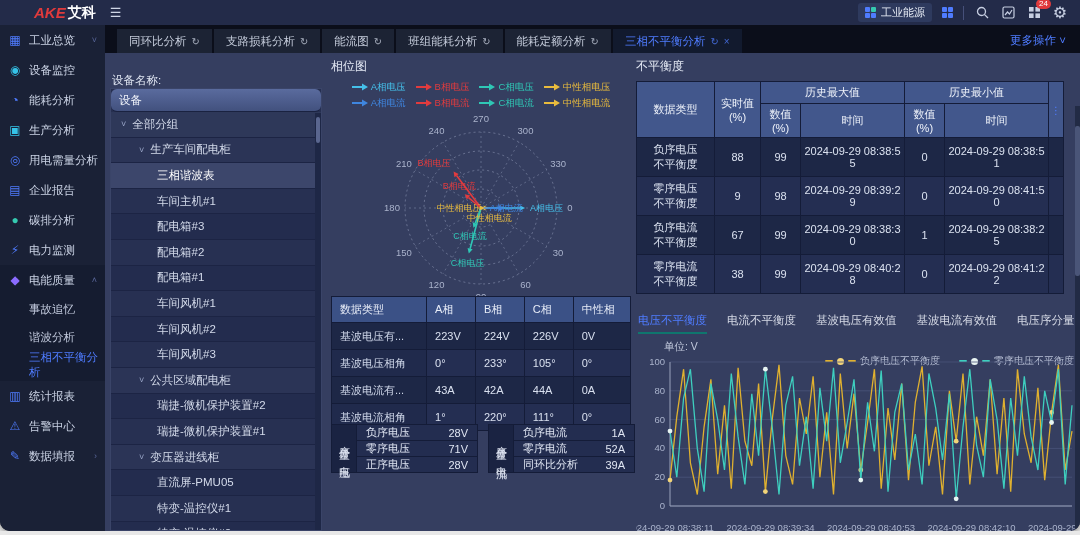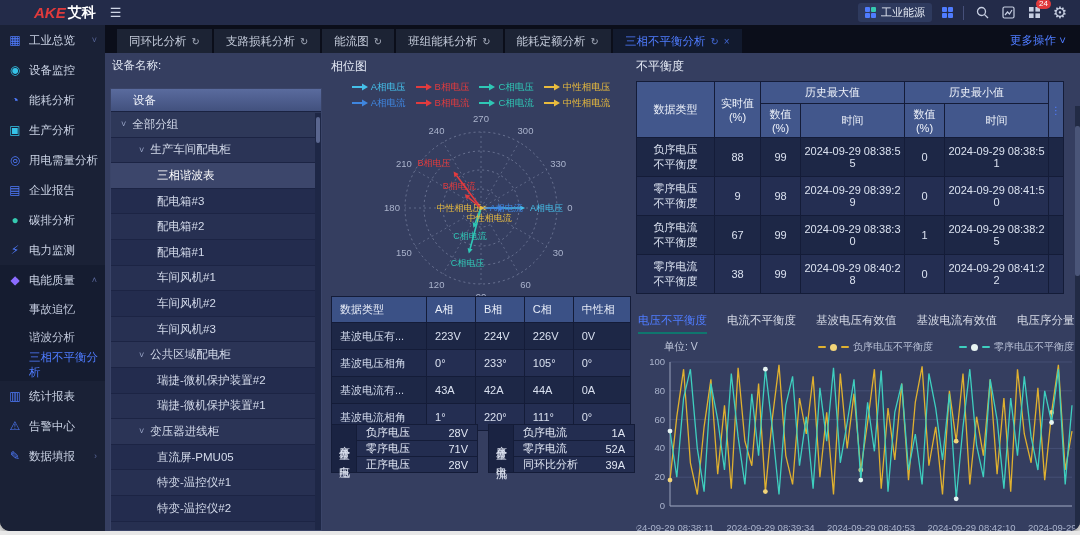--- a/index.html
+++ b/index.html
@@ -33,26 +33,26 @@
   .tab{display:flex;align-items:center;gap:5px;background:#1c2334;color:#c6cddc;font-size:11.5px;padding:0 12px;cursor:pointer;}
   .tab .ric{font-size:10px;opacity:.8;}
   .tab.active{background:#121a2e;color:#4f7cff;}
   .tab .cic{font-size:10px;color:#4f7cff;opacity:.8;}
   .more-ops{margin-left:auto;margin-right:14px;margin-bottom:5px;color:#4f7cff;font-size:11.5px;cursor:pointer;}
   
   .main{position:absolute;left:105px;top:53px;right:0;bottom:0;background:#353e60;overflow:hidden;}
   .panel-title{font-size:12px;color:#e4e9f4;}
   
   .dev{position:absolute;left:5px;top:5px;width:216px;bottom:0;}
-  .dev-search{display:flex;align-items:center;gap:6px;margin:0 0 8px 2px;}
+  .dev-search{display:flex;align-items:center;gap:6px;margin:15px 0 8px 2px;}
   .dev-search label{color:#dfe5f1;font-size:11.5px;}
   .dev-search input{width:118px;height:18px;background:#161d33;border:1px solid #2a3354;border-radius:2px;color:#cdd5e8;font-size:11px;padding:0 6px;outline:none;}
   .dev-search input::placeholder{color:#566089;}
   .tree-box{position:absolute;left:0;top:30px;right:4px;bottom:0;background:#262f50;border:1px solid #3a4468;overflow:hidden;}
-  .tree-hdr{height:22px;line-height:22px;padding-left:22px;background:linear-gradient(#5a6b9e,#42517e);color:#f0f3fa;font-size:11.5px;border-bottom:1px solid #1a2240;}
+  .tree-hdr{height:22px;line-height:22px;padding-left:8px;background:linear-gradient(#5a6b9e,#42517e);color:#f0f3fa;font-size:11.5px;border-bottom:1px solid #1a2240;border-radius:6px;}
   .tree-row{height:24.6px;display:flex;align-items:center;font-size:11.5px;color:#d4dbeb;border-bottom:1px solid #1c2444;cursor:pointer;white-space:nowrap;}
   .tree-row .tchev{color:#9aa6c8;font-size:9px;margin-right:6px;}
   .tree-row.lvl0{padding-left:10px;background:#2e3859;}
   .tree-row.lvl1{padding-left:28px;background:#2b3456;}
   .tree-row.lvl2{padding-left:46px;background:#232c4e;}
   .tree-row.alt{background:#273052;}
   .tree-row.selected{background:#3c466b;color:#fff;}
   .tree-scroll{position:absolute;right:0;top:24px;width:6px;bottom:0;background:#1e2746;}
   .tree-thumb{position:absolute;left:1px;top:4px;width:4px;height:26px;background:#5a668f;border-radius:2px;}
   
@@ -76,23 +76,23 @@
   .unb{position:absolute;left:531px;top:5px;right:0;bottom:0;overflow:hidden;}
   .unb-table{border-collapse:collapse;margin-top:6px;table-layout:fixed;}
   .unb-table th{background:#42578c;color:#eef2fa;font-weight:normal;font-size:11px;padding:3px 2px;border:1px solid #141c38;text-align:center;}
   .unb-table td{font-size:11px;color:#dbe2f0;padding:4px 3px;border:1px solid #141c38;text-align:center;background:#242e52;word-break:break-all;}
   .unb-table tr.odd td{background:#1d2746;}
   .cut-ic{color:#4f7cff;font-size:10px;}
   
   .chart-tabs{position:absolute;left:2px;top:255px;display:flex;gap:20px;}
   .ctab{font-size:11.5px;color:#d6dae6;padding-bottom:4px;cursor:pointer;white-space:nowrap;}
   .ctab.active{color:#4f7cff;border-bottom:2px solid #0f766e;}
-  .chart-meta{position:absolute;left:0;top:282px;right:6px;display:flex;}
+  .chart-meta{position:absolute;left:0;top:282px;right:6px;display:flex;flex-direction:column;}
   .unit{margin-left:28px;font-size:10.5px;color:#c3cadd;}
-  .cleg{margin-left:auto;display:flex;gap:26px;}
+  .cleg{margin-left:auto;display:flex;gap:19px;}
   .cleg-item{display:flex;align-items:center;gap:4px;font-size:10px;color:#b9c1d6;}
   .cleg-dot{width:7px;height:7px;border-radius:50%;position:relative;}
   .cleg-line{width:8px;height:2px;border-radius:1px;}
   .chart-wrap{position:absolute;left:0;top:296px;}
   .xlabels{position:absolute;left:0;top:464px;width:445px;height:14px;}
   .xlabels span{position:absolute;transform:translateX(-50%);font-size:9.5px;color:#aab3cc;white-space:nowrap;}
   
   .pg-scroll{position:absolute;right:0;top:53px;bottom:0;width:5px;background:#222b45;}
   .pg-thumb{position:absolute;left:0;top:20px;width:5px;height:150px;background:#4a5578;border-radius:2px;}
 </style>
@@ -251,20 +251,23 @@
             <div class="tree-row lvl0">
               <span class="tchev">˅</span>
               <span>全部分组</span>
             </div>
             <div class="tree-row lvl1">
               <span class="tchev">˅</span>
               <span>生产车间配电柜</span>
             </div>
             <div class="tree-row lvl2 selected">
               <span>三相谐波表</span>
+            </div>
+            <div class="tree-row lvl2 alt">
+              <span>车间主机#1</span>
             </div>
             <div class="tree-row lvl2">
               <span>配电箱#3</span>
             </div>
             <div class="tree-row lvl2 alt">
               <span>配电箱#2</span>
             </div>
             <div class="tree-row lvl2">
               <span>配电箱#1</span>
             </div>

